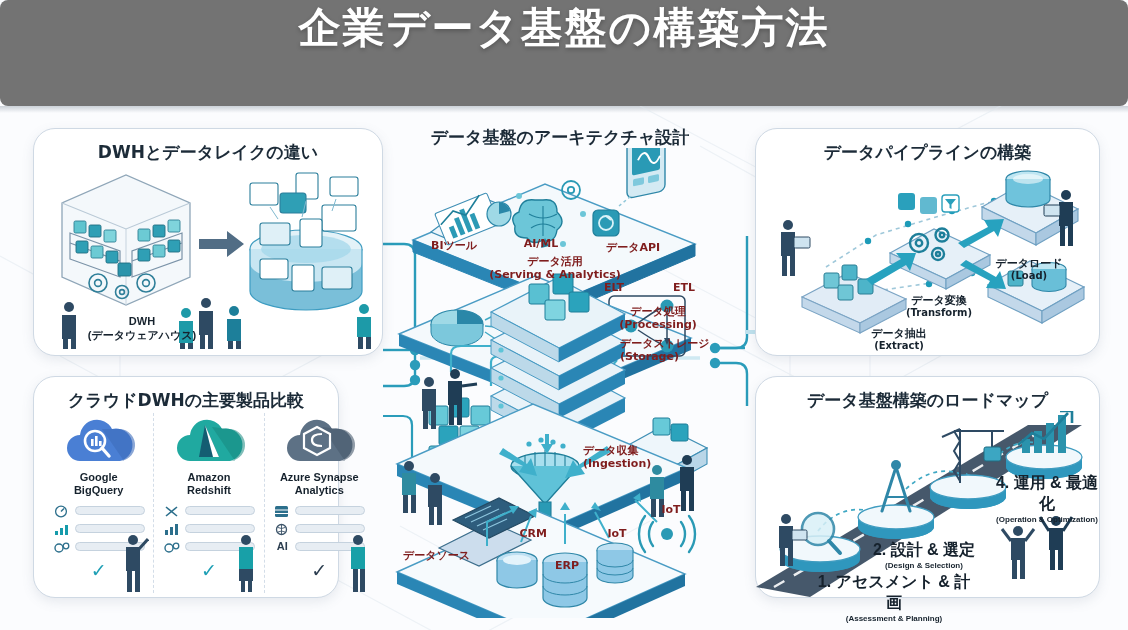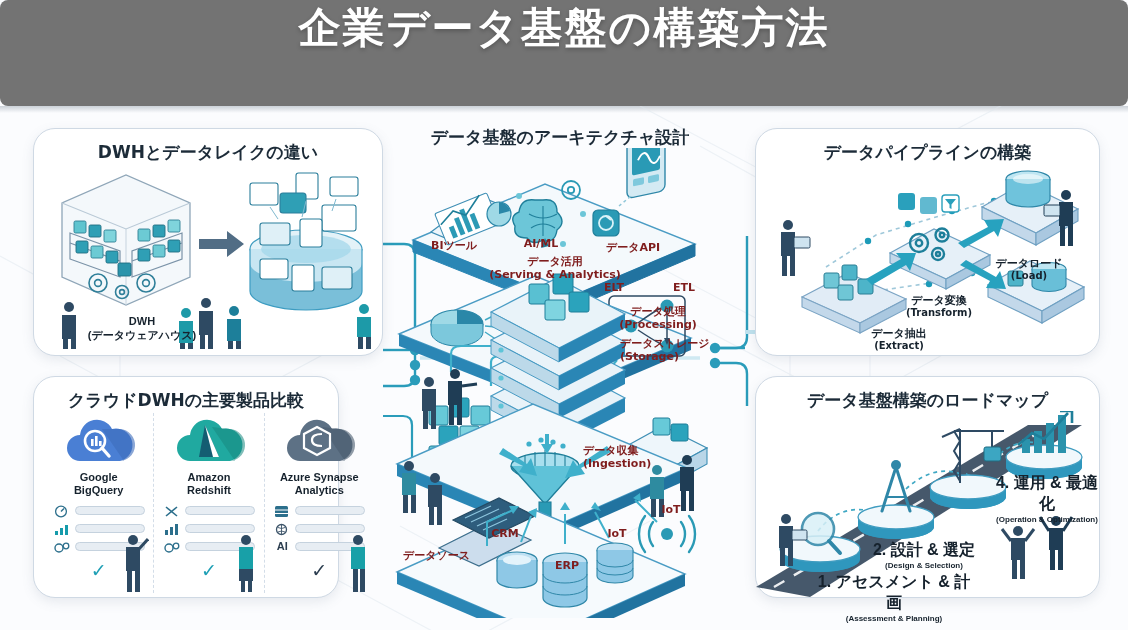--- a/index.html
+++ b/index.html
@@ -985,21 +985,21 @@
     </div>
 
     <div class="al" style="left:188px; top:325px; width:110px; text-align:left">
       <span class="al-ja">データ収集</span>
       <span class="al-en">(Ingestion)</span>
     </div>
 
     <div class="al" style="left:8px; top:430px; width:110px; text-align:left">
       <span class="al-ja">データソース</span>
     </div>
-    <div class="al" style="left:80px; top:408px; width:60px;">
+    <div class="al" style="left:92px; top:408px; width:60px;text-align:right;">
       <span class="al-en">CRM</span>
     </div>
     <div class="al" style="left:142px; top:440px; width:60px;">
       <span class="al-en">ERP</span>
     </div>
     <div class="al" style="left:192px; top:408px; width:60px;">
       <span class="al-en">IoT</span>
     </div>
     <div class="al" style="left:246px; top:384px; width:60px;">
       <span class="al-en">IoT</span>

